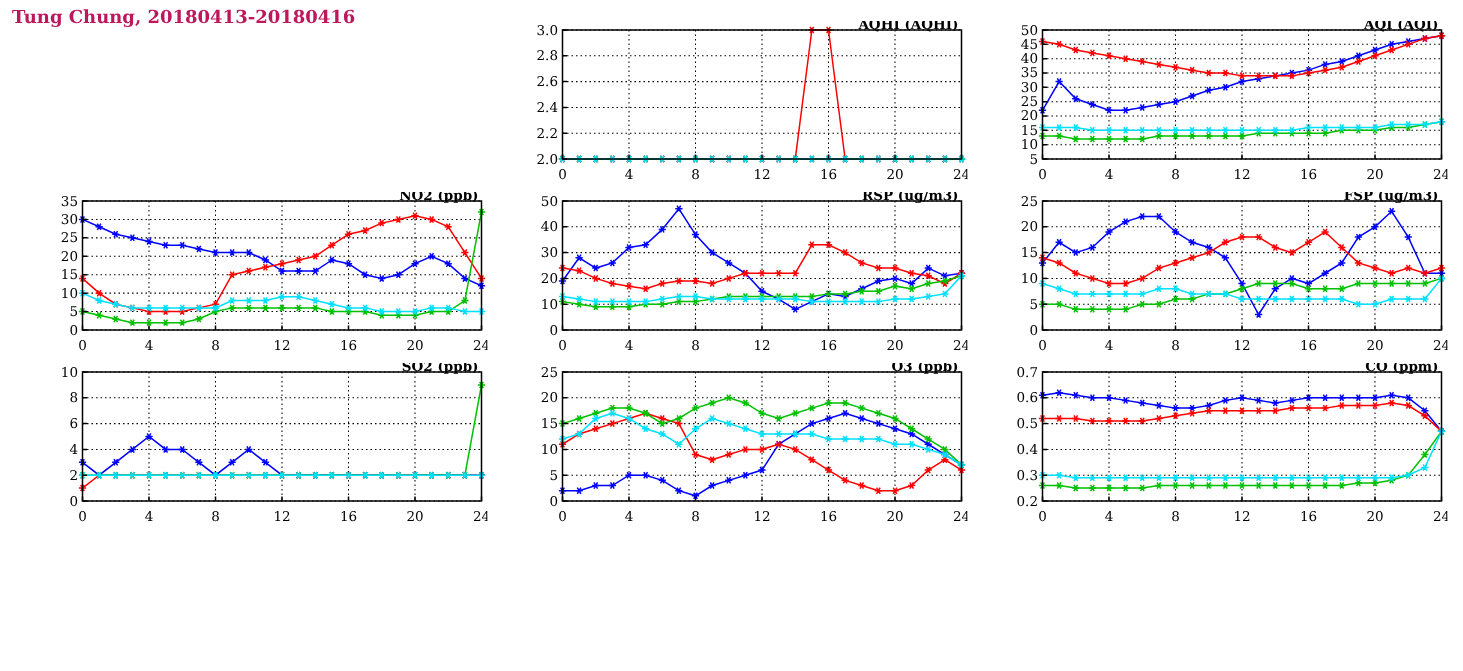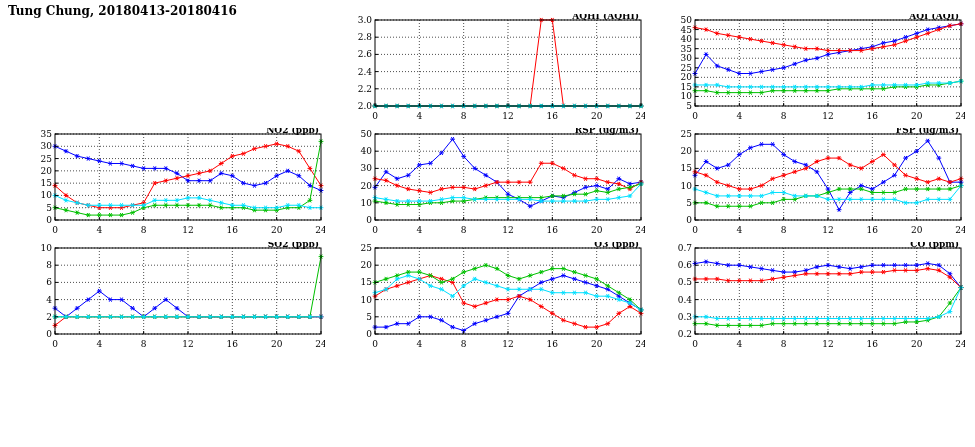--- a/index.html
+++ b/index.html
@@ -1,17 +1,17 @@
 <!DOCTYPE html>
 <html><head>
 <meta charset="utf-8">
 <style>
   html,body{margin:0;padding:0;}
   body{width:975px;height:447px;background:#ffffff;font-family:"DejaVu Serif",serif;position:relative;overflow:hidden;}
-  .title{position:absolute;left:8px;top:4px;font-size:12px;font-weight:bold;color:#000000;font-family:"DejaVu Serif",serif;text-align:center;}
+  .title{position:absolute;left:8px;top:4px;font-size:12px;font-weight:bold;color:#be185d;font-family:"DejaVu Serif",serif;text-align:center;}
   .panel{position:absolute;}
   .panel svg{display:block;}
   text{font-family:"DejaVu Serif",serif;}
   .axlabel{font-size:9px;fill:#000;}
   .panelname{font-size:9px;font-weight:bold;fill:#000;}
 </style>
 </head>
 <body>
 
 <div class="title">Tung Chung, 20180413-20180416</div>

